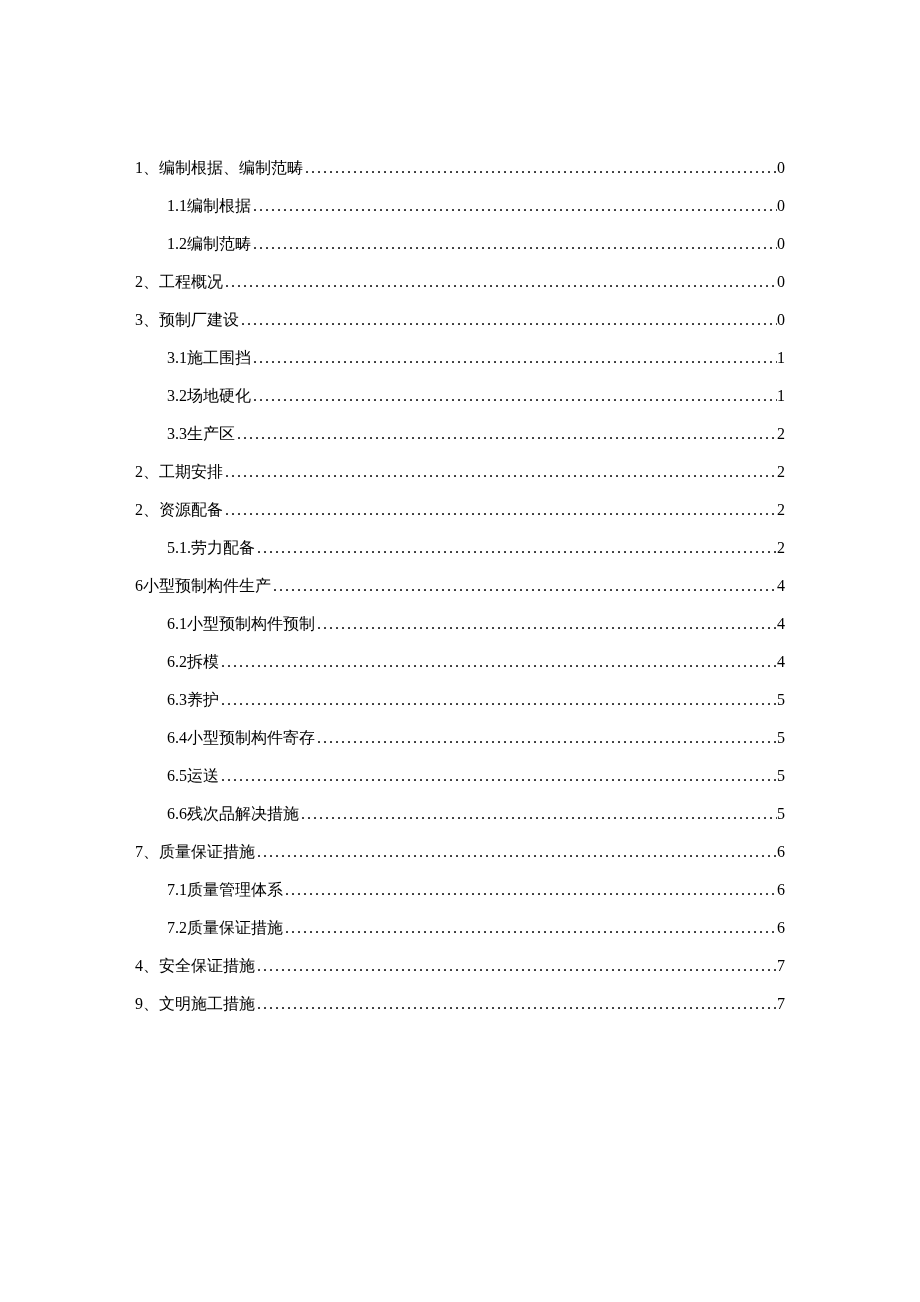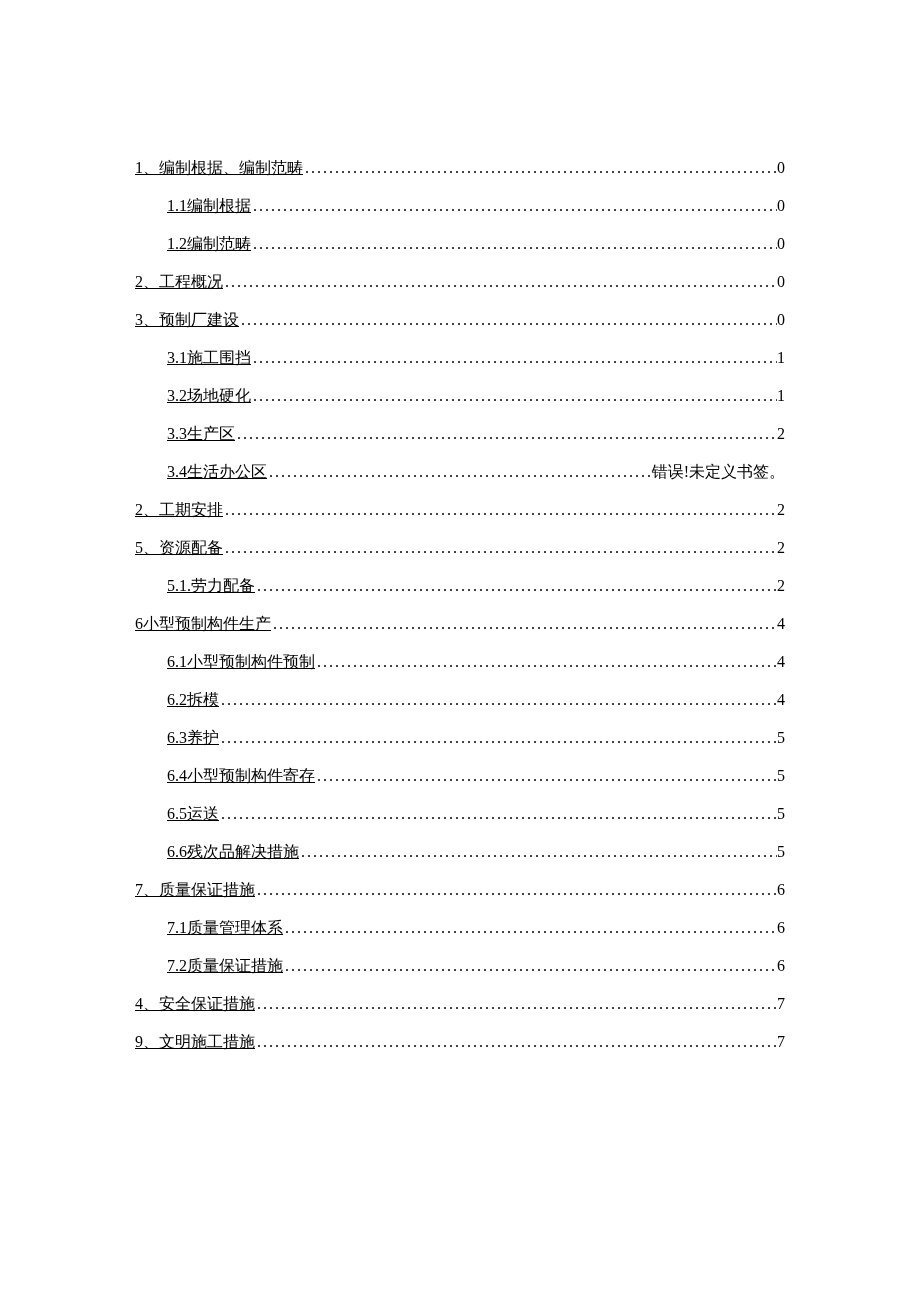--- a/index.html
+++ b/index.html
@@ -22,21 +22,20 @@
       align-items: baseline;
       margin-bottom: 22px;
       white-space: nowrap;
     }
     .toc-entry.level-2 {
       padding-left: 32px;
       justify-content: flex-end;
     }
     .toc-label {
       flex-shrink: 0;
-      text-decoration: underline;
     }
     .toc-dots {
       flex: 1;
       overflow: hidden;
       letter-spacing: 2px;
       padding: 0 2px;
     }
     .toc-dots::after {
       content: "......................................................................................................................................";
     }
@@ -81,32 +80,27 @@
     <div class="toc-entry level-2">
       <span class="toc-label">3.2场地硬化</span>
       <span class="toc-dots"></span>
       <span class="toc-page">1</span>
     </div>
     <div class="toc-entry level-2">
       <span class="toc-label">3.3生产区</span>
       <span class="toc-dots"></span>
       <span class="toc-page">2</span>
     </div>
-    <div class="toc-entry level-2">
-      <span class="toc-label">3.4生活办公区</span>
-      <span class="toc-dots"></span>
-      <span class="toc-page">错误!未定义书签。</span>
-    </div>
     <div class="toc-entry level-1">
       <span class="toc-label">2、工期安排</span>
       <span class="toc-dots"></span>
       <span class="toc-page">2</span>
     </div>
     <div class="toc-entry level-1">
-      <span class="toc-label">5、资源配备</span>
+      <span class="toc-label">2、资源配备</span>
       <span class="toc-dots"></span>
       <span class="toc-page">2</span>
     </div>
     <div class="toc-entry level-2">
       <span class="toc-label">5.1.劳力配备</span>
       <span class="toc-dots"></span>
       <span class="toc-page">2</span>
     </div>
     <div class="toc-entry level-1">
       <span class="toc-label">6小型预制构件生产</span>

